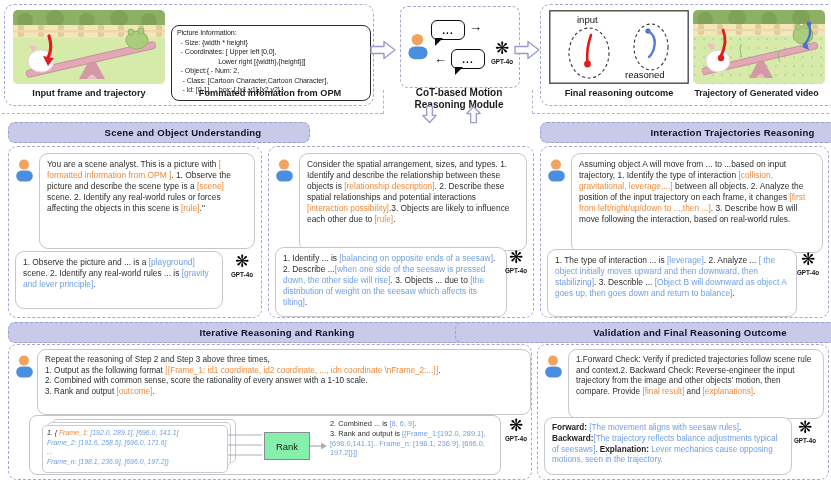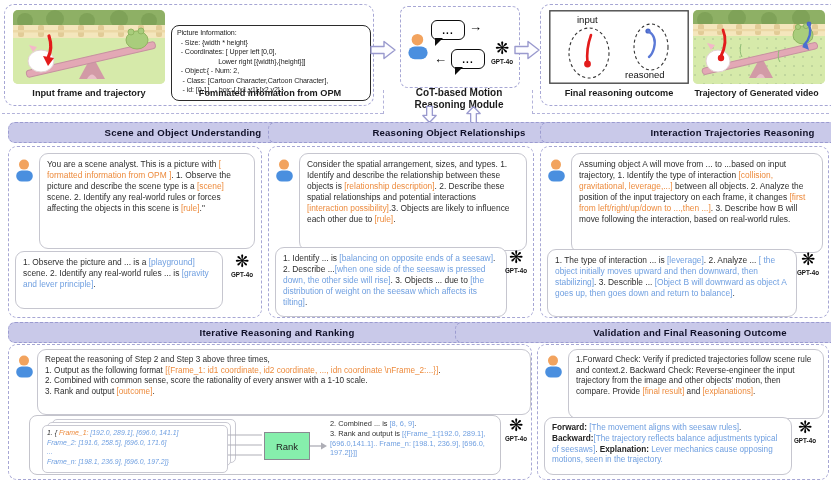--- a/index.html
+++ b/index.html
@@ -199,21 +199,20 @@
         <rect x="1.2" y="11.5" width="16.6" height="11" rx="5.5" fill="#4a8fdf"></rect>
     </svg>
     <div class="msg" style="left:30px;top:6px;width:200px;height:84px;"><span class="seg-d">You are a scene analyst. This is a picture with </span><span class="seg-o">[ formatted information from OPM ]</span><span class="seg-d">. 1. Observe the picture and describe the scene type is a </span><span class="seg-o">[scene]</span><span class="seg-d"> scene. 2. Identify any real-world rules or forces affecting the objects in this scene is </span><span class="seg-o">[rule]</span><span class="seg-d">."</span></div>
     <div class="msg" style="left:6px;top:104px;width:192px;min-height:46px;"><span class="seg-d">1. Observe the picture and ... is a </span><span class="seg-b">[playground]</span><span class="seg-d"> scene. 2.  Identify any real-world rules ... is </span><span class="seg-b">[gravity and lever principle]</span><span class="seg-d">.</span></div>
     <div class="gpt" style="left:218px;top:106px;">
       <span class="gpt-glyph">❋</span>
       <span class="gpt-label">GPT-4o</span>
     </div>
   </div>
 
-  <div class="banner" style="left:268px;top:122px;width:264px;height:19px;">Reasoning Object Relationships</div>
   <div class="panel" style="left:268px;top:146px;width:264px;height:170px;">
     <svg class="usr" width="19" height="23" viewBox="0 0 19 23" style="left:6px;top:12px;">
       <circle cx="9" cy="5.6" r="5" fill="#f2a35e"></circle>
         <rect x="1.2" y="11.5" width="16.6" height="11" rx="5.5" fill="#4a8fdf"></rect>
     </svg>
     <div class="msg" style="left:30px;top:6px;width:212px;height:86px;"><span class="seg-d">Consider the spatial arrangement, sizes, and types. 1. Identify and describe the relationship between these objects is </span><span class="seg-o">[relationship description]</span><span class="seg-d">. 2. Describe these spatial relationships and potential interactions </span><span class="seg-o">[interaction possibility]</span><span class="seg-d">.3. Objects are likely to influence each other due to </span><span class="seg-o">[rule]</span><span class="seg-d">.</span></div>
     <div class="msg" style="left:6px;top:100px;width:216px;min-height:58px;"><span class="seg-d">1. Identify ... is </span><span class="seg-b">[balancing on opposite ends of a seesaw]</span><span class="seg-d">. 2. Describe ...</span><span class="seg-b">[when one side of the seesaw is pressed down, the other side will rise]</span><span class="seg-d">. 3. Objects ... due to </span><span class="seg-b">[the distribution of weight on the seesaw which affects its tilting]</span><span class="seg-d">.</span></div>
     <div class="gpt" style="left:232px;top:102px;">
       <span class="gpt-glyph">❋</span>
       <span class="gpt-label">GPT-4o</span>

